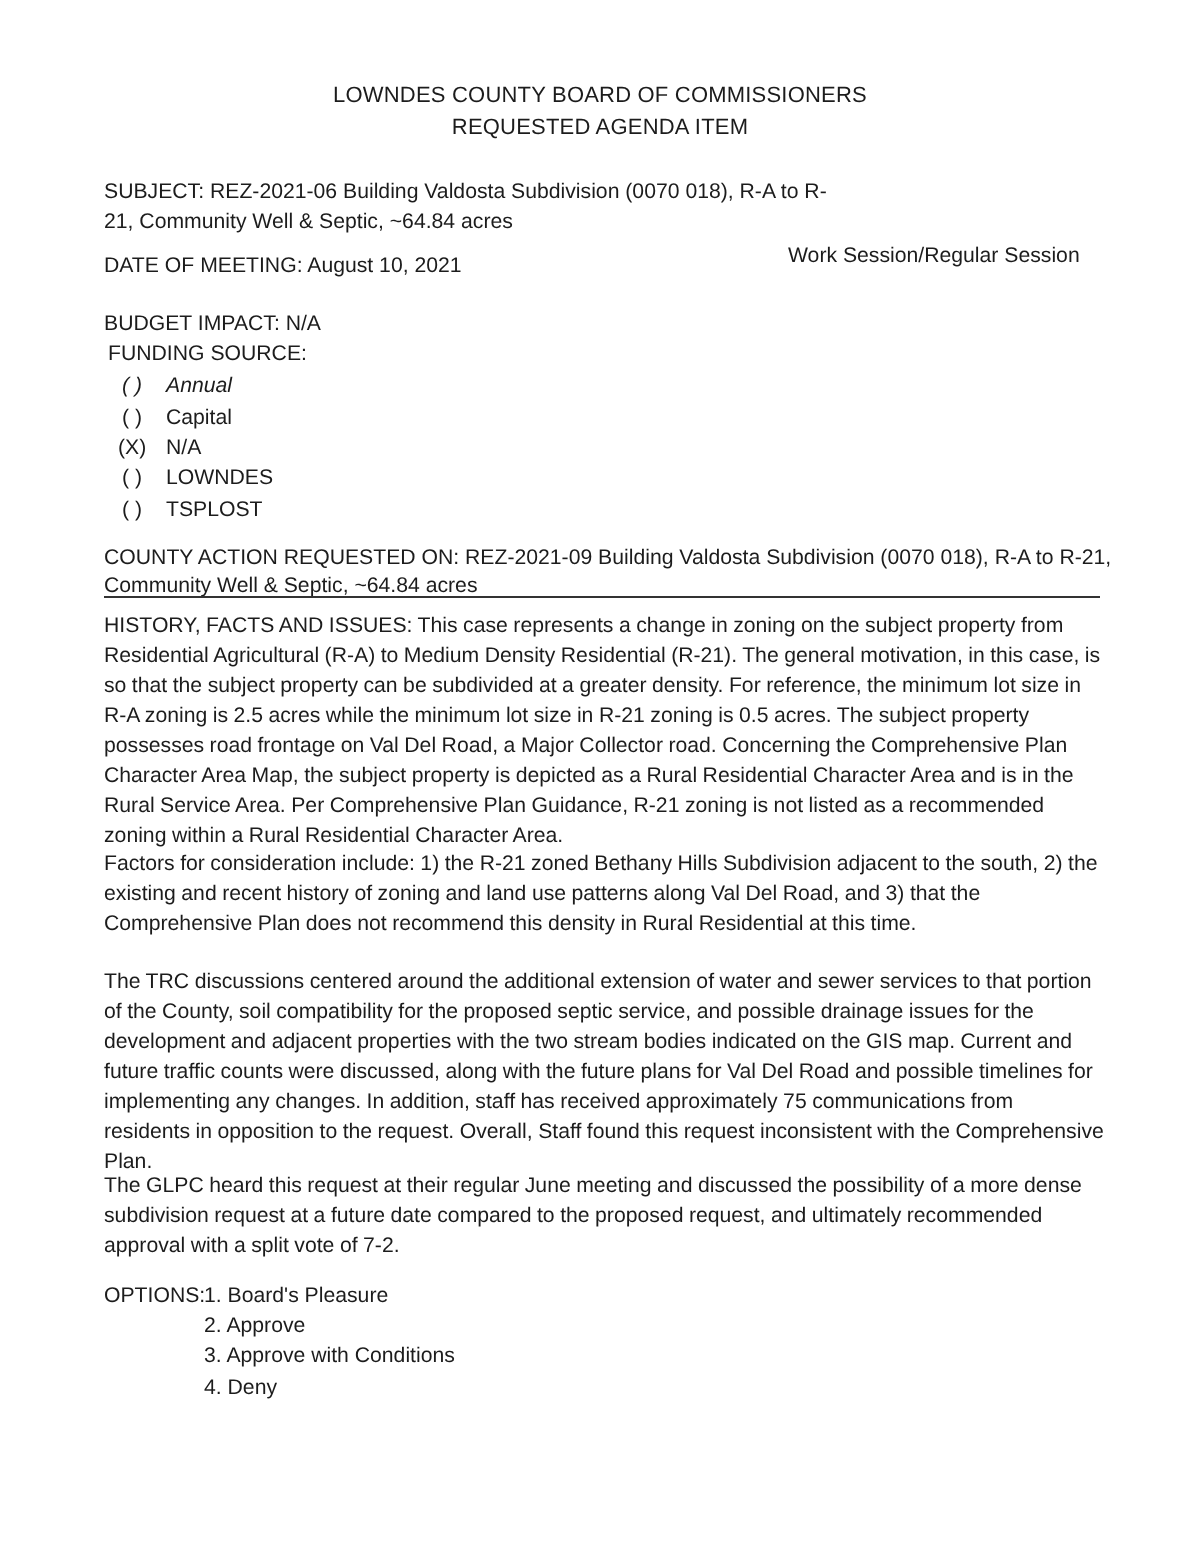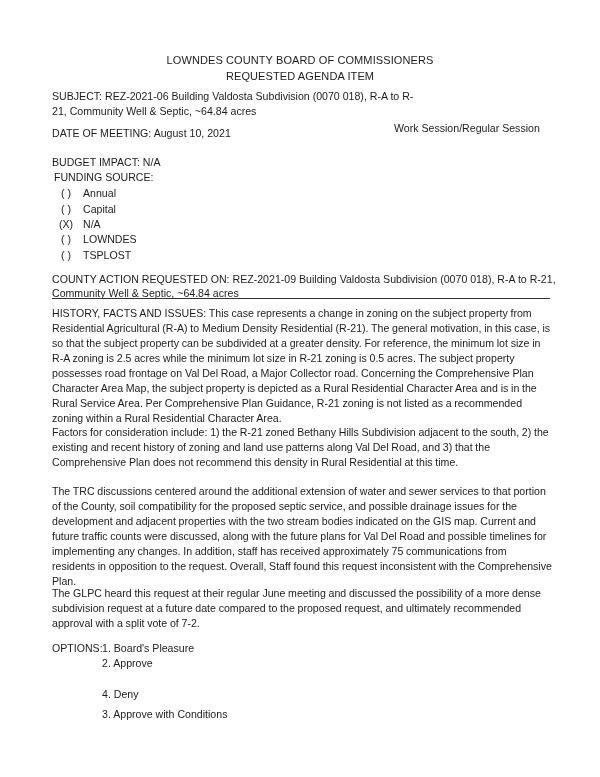--- a/index.html
+++ b/index.html
@@ -23,21 +23,20 @@
       width: 600px; height: 777px;
     }
     .abs { position: absolute; }
     .center-title {
       position: absolute;
       left: 0; width: 600px;
       text-align: center;
       font-size: 11px;
       line-height: 16px;
       letter-spacing: 0.1px;
-      margin-top: 12px;
     }
     .block {
       position: absolute;
       left: 52px;
       width: 500px;
     }
     .para {
       position: absolute;
       left: 52px;
       width: 500px;
@@ -78,21 +77,21 @@
 
   <div class="block" style="top:89px; white-space:nowrap;">SUBJECT: REZ-2021-06 Building Valdosta Subdivision (0070 018), R-A to R-</div>
   <div class="block" style="top:104px; white-space:nowrap;">21, Community Well &amp; Septic, ~64.84 acres</div>
 
   <div class="abs" style="left:52px; top:126px; white-space:nowrap;">DATE OF MEETING: August 10, 2021</div>
   <div class="abs" style="left:394px; top:121px; white-space:nowrap;">Work Session/Regular Session</div>
 
   <div class="abs" style="left:52px; top:155px; white-space:nowrap;">BUDGET IMPACT: N/A</div>
   <div class="abs" style="left:54px; top:170px; white-space:nowrap;">FUNDING SOURCE:</div>
 
-  <div class="funding-row" style="top:186px;">
+  <div class="funding-row" style="top:186px;font-style:italic;">
     <span class="funding-mark">( )</span><span>Annual</span>
   </div>
   <div class="funding-row" style="top:202px;">
     <span class="funding-mark">( )</span><span>Capital</span>
   </div>
   <div class="funding-row" style="top:217px; left:59px;">
     <span class="funding-mark" style="width:24px;">(X)</span><span>N/A</span>
   </div>
   <div class="funding-row" style="top:232px;">
     <span class="funding-mark">( )</span><span>LOWNDES</span>
@@ -106,16 +105,16 @@
   <div class="rule"></div>
 
   <div class="para" style="top:306px;">HISTORY, FACTS AND ISSUES: This case represents a change in zoning on the subject property from Residential Agricultural (R-A) to Medium Density Residential (R-21). The general motivation, in this case, is so that the subject property can be subdivided at a greater density. For reference, the minimum lot size in R-A zoning is 2.5 acres while the minimum lot size in R-21 zoning is 0.5 acres.  The subject property possesses road frontage on Val Del Road, a Major Collector road.  Concerning the Comprehensive Plan Character Area Map, the subject property is depicted as a Rural Residential Character Area and is in the Rural Service Area.  Per Comprehensive Plan Guidance, R-21 zoning is not listed as a recommended zoning within a Rural Residential Character Area.</div>
   <div class="para" style="top:425px;">Factors for consideration include: 1) the R-21 zoned Bethany Hills Subdivision adjacent to the south, 2) the existing and recent history of zoning and land use patterns along Val Del Road, and 3) that the Comprehensive Plan does not recommend this density in Rural Residential at this time.</div>
   <div class="para" style="top:484px;">The TRC discussions centered around the additional extension of water and sewer services to that portion of the County, soil compatibility for the proposed septic service, and possible drainage issues for the development and adjacent properties with the two stream bodies indicated on the GIS map. Current and future traffic counts were discussed, along with the future plans for Val Del Road and possible timelines for implementing any changes. In addition, staff has received approximately 75 communications from residents in opposition to the request.  Overall, Staff found this request inconsistent with the Comprehensive Plan.</div>
   <div class="para" style="top:586px;">The GLPC heard this request at their regular June meeting and discussed the possibility of a more dense subdivision request at a future date compared to the proposed request, and ultimately recommended approval with a split vote of 7-2.</div>
 
   <div class="abs" style="left:52px; top:641px; white-space:nowrap;">OPTIONS:</div>
   <div class="opt-row" style="top:641px;">1. Board's Pleasure</div>
   <div class="opt-row" style="top:656px;">2. Approve</div>
-  <div class="opt-row" style="top:671px;margin-top:36px;">3. Approve with Conditions</div>
+  <div class="opt-row" style="top:671px;">3. Approve with Conditions</div>
   <div class="opt-row" style="top:687px;">4. Deny</div>
 
 </div>
 
 </body></html>

